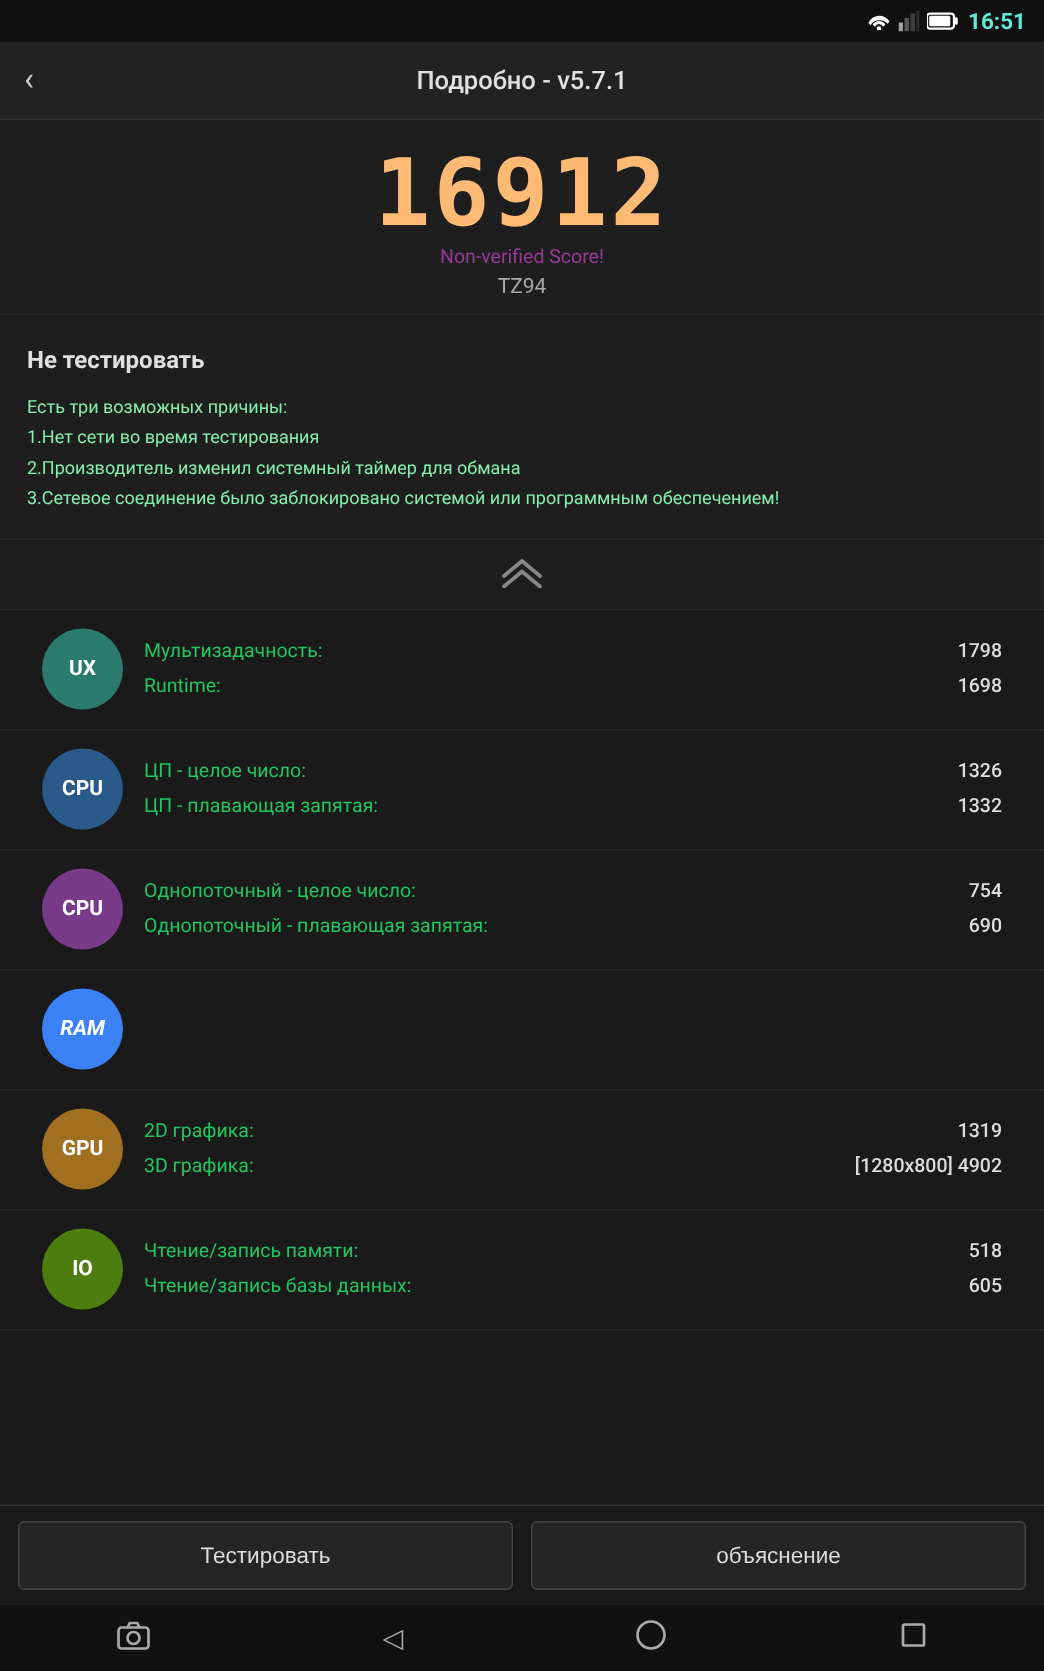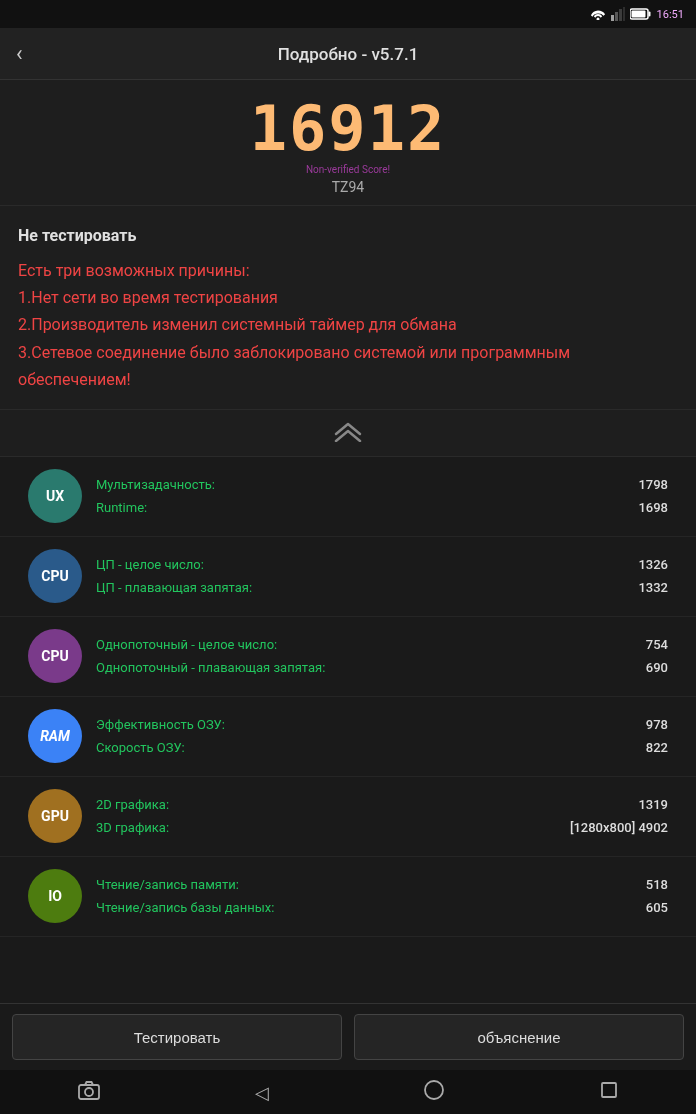--- a/index.html
+++ b/index.html
@@ -22,23 +22,23 @@
       justify-content: flex-end;
       padding: 0 12px;
       gap: 6px;
     }
     .status-icons {
       display: flex;
       align-items: center;
       gap: 5px;
     }
     .status-time {
-      color: #f0abfc;
-      font-size: 11px;
-      font-weight: 400;
+      color: #5eead4;
+      font-size: 15px;
+      font-weight: 700;
     }
 
     
     .header {
       background: #222;
       height: 52px;
       display: flex;
       align-items: center;
       justify-content: center;
       position: relative;
@@ -67,21 +67,21 @@
     .score-number {
       font-size: 62px;
       font-weight: bold;
       color: #fdba74;
       letter-spacing: 2px;
       line-height: 1;
       font-family: monospace;
     }
     .score-label {
       color: #9a3a9a;
-      font-size: 10px;
+      font-size: 13px;
       margin: 4px 0;
     }
     .score-device {
       color: #aaa;
       font-size: 14px;
       margin-top: 4px;
     }
 
     
     .warning-section {
@@ -89,22 +89,22 @@
       padding: 20px 18px 16px;
       border-bottom: 1px solid #2a2a2a;
     }
     .warning-title {
       color: #e0e0e0;
       font-size: 16px;
       font-weight: bold;
       margin-bottom: 12px;
     }
     .warning-text {
-      color: #ef4444;
-      font-size: 16px;
+      color: #86efac;
+      font-size: 12px;
       line-height: 1.7;
     }
 
     
     .collapse-arrow {
       text-align: center;
       padding: 10px 0;
       background: #1e1e1e;
       border-bottom: 1px solid #2a2a2a;
     }
@@ -299,30 +299,20 @@
           <span class="score-row-value">754</span>
         </div>
         <div class="score-row">
           <span class="score-row-label">Однопоточный - плавающая запятая:</span>
           <span class="score-row-value">690</span>
         </div>
       </div>
     </div>
     <div class="score-group">
       <div class="score-badge badge-green">RAM</div>
-      <div class="score-rows">
-        <div class="score-row">
-          <span class="score-row-label">Эффективность ОЗУ:</span>
-          <span class="score-row-value">978</span>
-        </div>
-        <div class="score-row">
-          <span class="score-row-label">Скорость ОЗУ:</span>
-          <span class="score-row-value">822</span>
-        </div>
-      </div>
     </div>
     <div class="score-group">
       <div class="score-badge badge-gold">GPU</div>
       <div class="score-rows">
         <div class="score-row">
           <span class="score-row-label">2D графика:</span>
           <span class="score-row-value">1319</span>
         </div>
         <div class="score-row">
           <span class="score-row-label">3D графика:</span>

